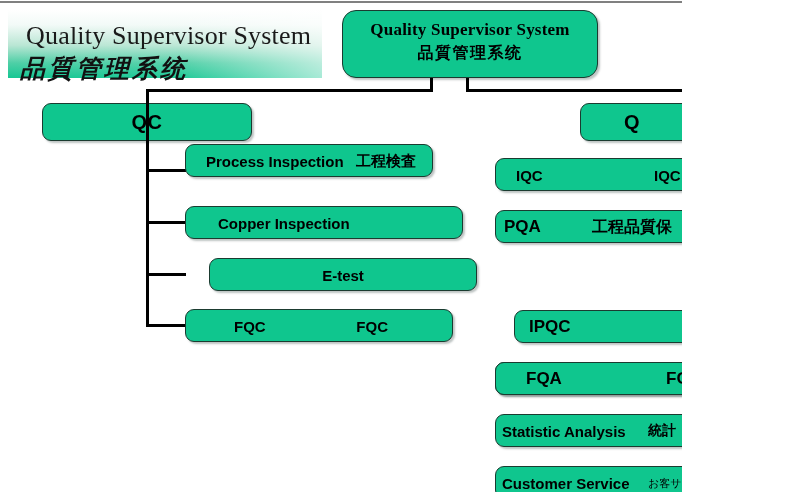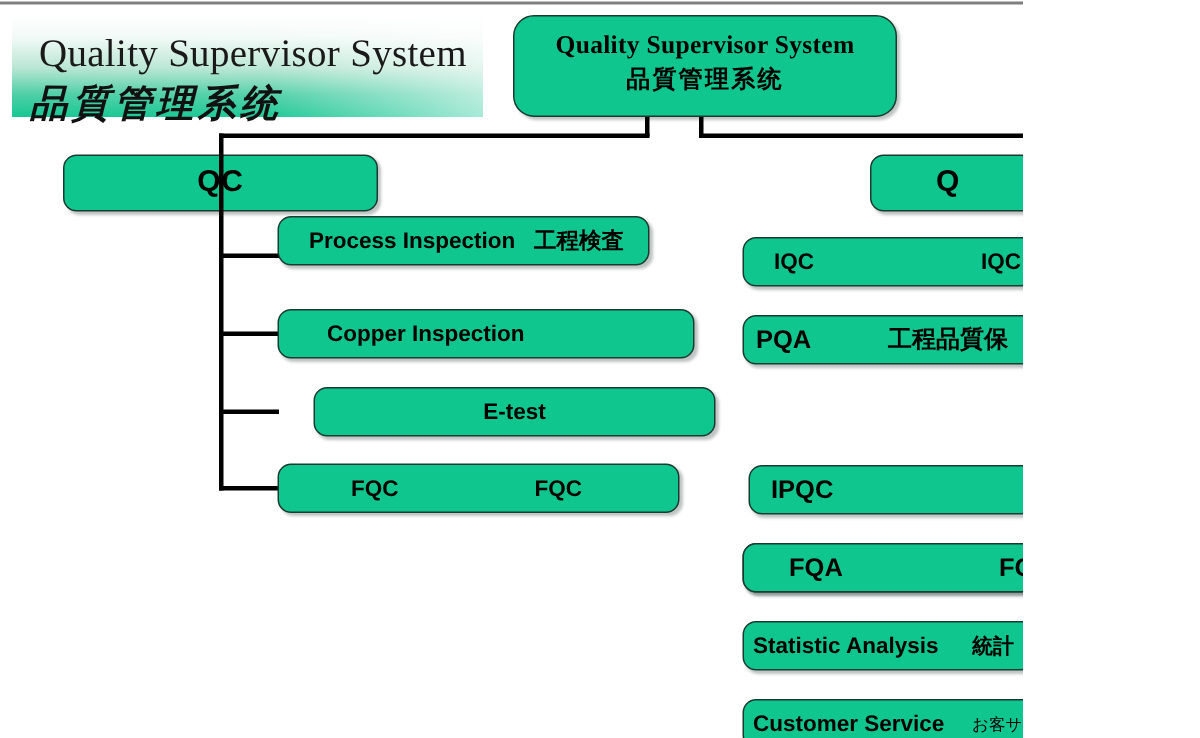--- a/index.html
+++ b/index.html
@@ -202,21 +202,21 @@
     <span class="lbl a" style="left:20px;">IQC</span>
     <span class="lbl b" style="left:158px;">IQC</span>
   </div>
 
   <div class="node leaf" style="left:495px; top:210px; width:278px; height:33px;">
     <span class="lbl a" style="left:8px; font-size:17px;">PQA</span>
     <span class="lbl b cjk" style="left:96px; font-size:16px;">工程品質保</span>
   </div>
 
 
-  <div class="node leaf" style="left:499px; top:310px; width:278px; height:33px;">
+  <div class="node leaf" style="left:514px; top:310px; width:278px; height:33px;">
     <span class="lbl a" style="left:14px; font-size:17px;">IPQC</span>
   </div>
 
   <div class="node leaf" style="left:495px; top:362px; width:278px; height:33px;">
     <span class="lbl a" style="left:14px;"></span>
   </div>
 
   <div class="node leaf" style="left:495px; top:362px; width:278px; height:33px;">
     <span class="lbl a" style="left:30px; font-size:17px;">FQA</span>
     <span class="lbl b" style="left:170px; font-size:17px;">FQA</span>

